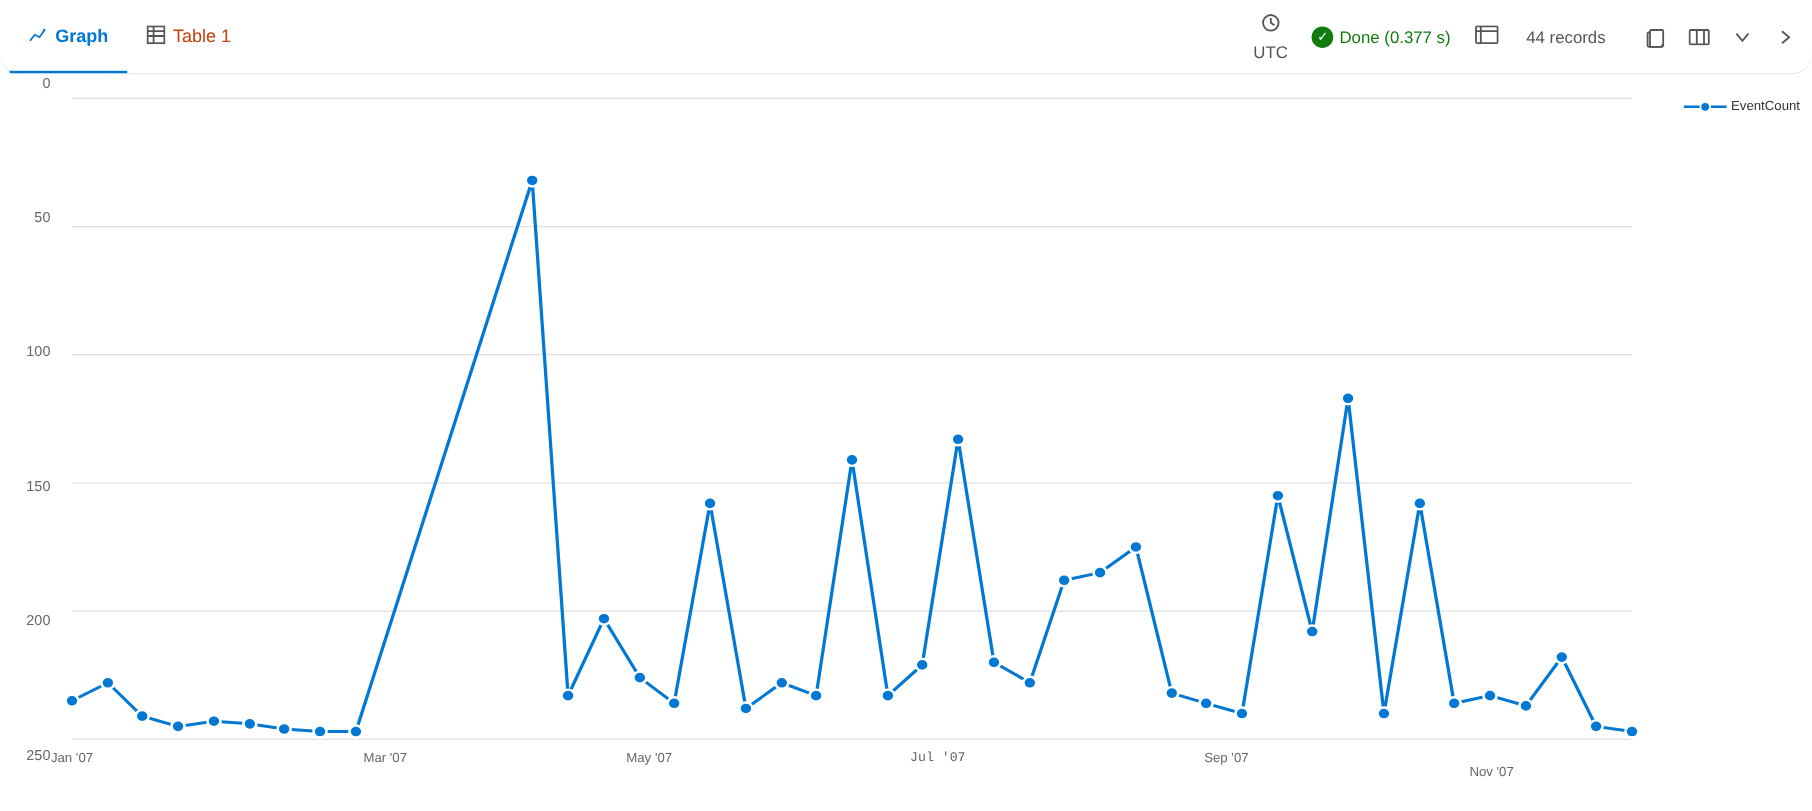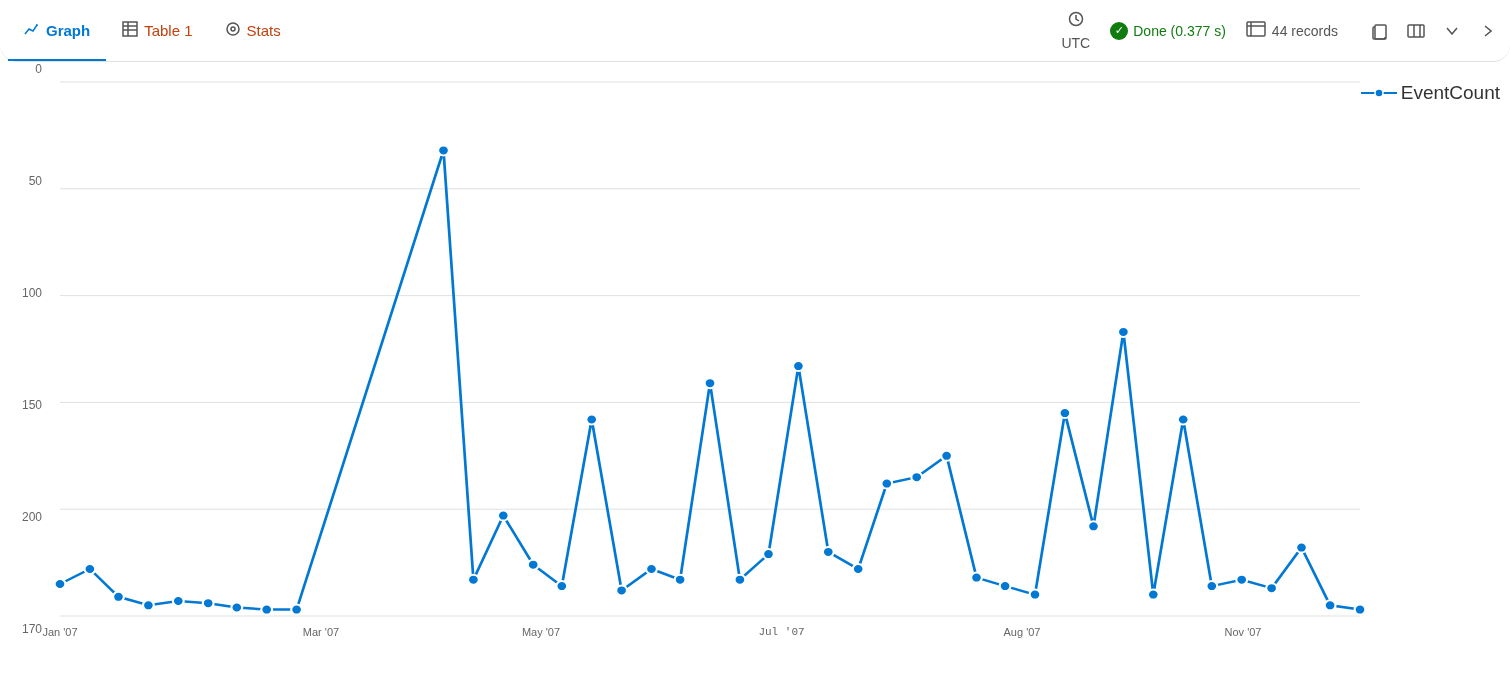--- a/index.html
+++ b/index.html
@@ -65,21 +65,21 @@
     .status-done {
       display: flex;
       align-items: center;
       gap: 5px;
       color: #107c10;
     }
 
     .status-records {
       display: flex;
       align-items: center;
-      gap: 6px;
+      gap: 23px;
     }
 
     .icon-circle-check {
       width: 18px;
       height: 18px;
       border-radius: 50%;
       background: #107c10;
       display: flex;
       align-items: center;
       justify-content: center;
@@ -128,21 +128,21 @@
       color: #666;
     }
 
     .legend {
       position: absolute;
       top: 10px;
       right: 10px;
       display: flex;
       align-items: flex-end;
       gap: 8px;
-      font-size: 19px;
+      font-size: 11px;
       color: #333;
     }
 
     .legend-line {
       display: flex;
       align-items: center;
       gap: 4px;
     }
   </style>
 </head>
@@ -162,29 +162,20 @@
     <span class="tab-icon">
       <svg width="16" height="16" viewBox="0 0 16 16" fill="none" stroke="#555" stroke-width="1.5">
         <rect x="1" y="1" width="14" height="14"></rect>
         <line x1="1" y1="5" x2="15" y2="5"></line>
         <line x1="1" y1="9" x2="15" y2="9"></line>
         <line x1="6" y1="1" x2="6" y2="15"></line>
       </svg>
     </span>
     <span>Table 1</span>
   </div>
-  <div class="tab">
-    <span class="tab-icon">
-      <svg width="16" height="16" viewBox="0 0 16 16" fill="none" stroke="#555" stroke-width="1.5">
-        <circle cx="8" cy="8" r="6"></circle>
-        <circle cx="8" cy="8" r="2"></circle>
-      </svg>
-    </span>
-    <span>Stats</span>
-  </div>
 
   <div class="spacer"></div>
 
   <div class="status-bar">
     <div class="status-utc">
       <span>
         <svg width="16" height="16" viewBox="0 0 16 16" fill="none" stroke="#555" stroke-width="1.5">
           <circle cx="8" cy="8" r="6.5"></circle>
           <polyline points="8,4 8,8 11,10"></polyline>
         </svg>
@@ -232,21 +223,21 @@
           <polyline points="1,1 7,6 1,11"></polyline>
         </svg>
       </div>
     </div>
   </div>
 </div>
 
 <div class="chart-container">
 
   <div class="y-axis-labels">
-    <span>170</span>
+    <span>250</span>
     <span>200</span>
     <span>150</span>
     <span>100</span>
     <span>50</span>
     <span>0</span>
   </div>
 
   <div style="position: absolute; top: 20px; left: 60px; right: 150px; bottom: 60px;">
     
     <svg id="chart-svg" width="100%" height="100%" style="overflow: visible;">
@@ -302,22 +293,22 @@
         <circle cx="1172.4" cy="523.3" r="5" fill="#0078d4" stroke="white" stroke-width="2"></circle>
         <circle cx="1200.0" cy="527.6" r="5" fill="#0078d4" stroke="white" stroke-width="2"></circle>
       </svg>
   </div>
 
   <div style="position: absolute; bottom: 20px; left: 60px; right: 150px; height: 30px; font-size: 11px; color: #666;">
     <span style="position: absolute; left: 0%; transform: translateX(-50%);">Jan '07</span>
     <span style="position: absolute; left: 18.5%; transform: translateX(-50%); padding-left: 41px;">Mar '07</span>
     <span style="position: absolute; left: 37%; transform: translateX(-50%); text-align: right;">May '07</span>
     <span style="position: absolute; left: 55.5%; transform: translateX(-50%); font-family: Liberation Mono, monospace;">Jul '07</span>
-    <span style="position: absolute; left: 74%; transform: translateX(-50%);">Aug '07</span>
-    <span style="position: absolute; left: 91%; transform: translateX(-50%);">Nov '07</span>
+    <span style="position: absolute; left: 74%; transform: translateX(-50%);">Sep '07</span>
+    <span style="position: absolute; left: 91%; transform: translateX(-50%); margin-top: 12px;">Nov '07</span>
   </div>
 
   <div class="legend" style="position: absolute; top: 20px; right: 10px;">
     <div class="legend-line">
       <svg width="36" height="14" style="display:inline-block; vertical-align: middle;">
         <line x1="0" y1="7" x2="36" y2="7" stroke="#0078d4" stroke-width="2"></line>
         <circle cx="18" cy="7" r="4" fill="#0078d4" stroke="white" stroke-width="1.5"></circle>
       </svg>
       <span>EventCount</span>
     </div>

